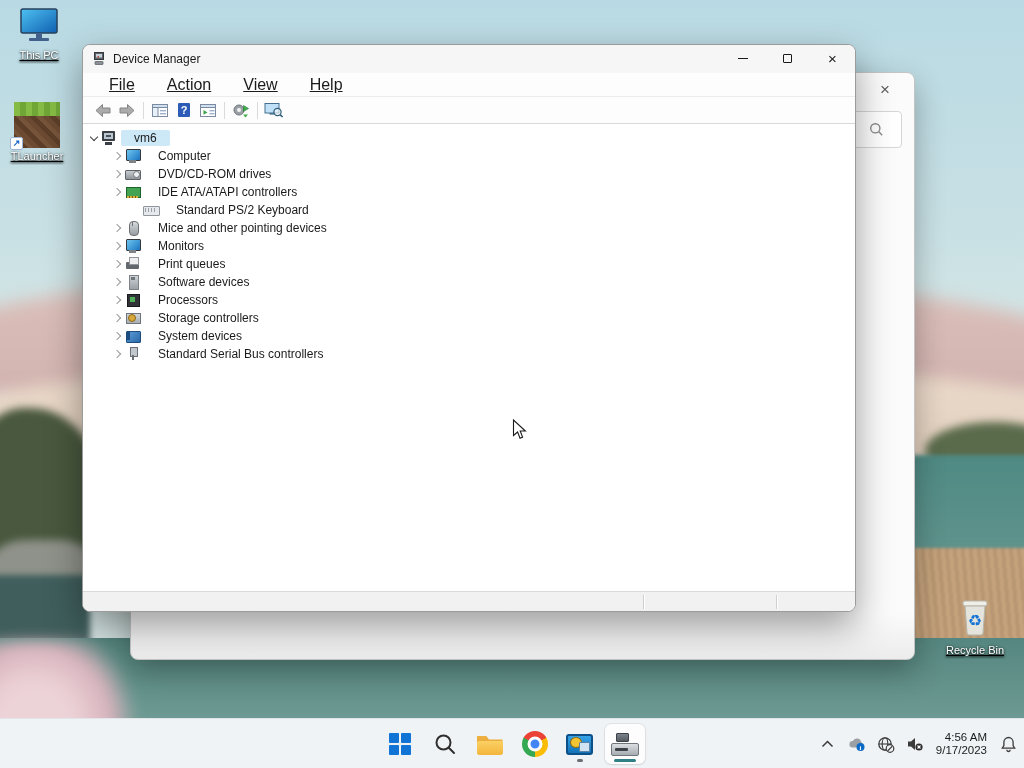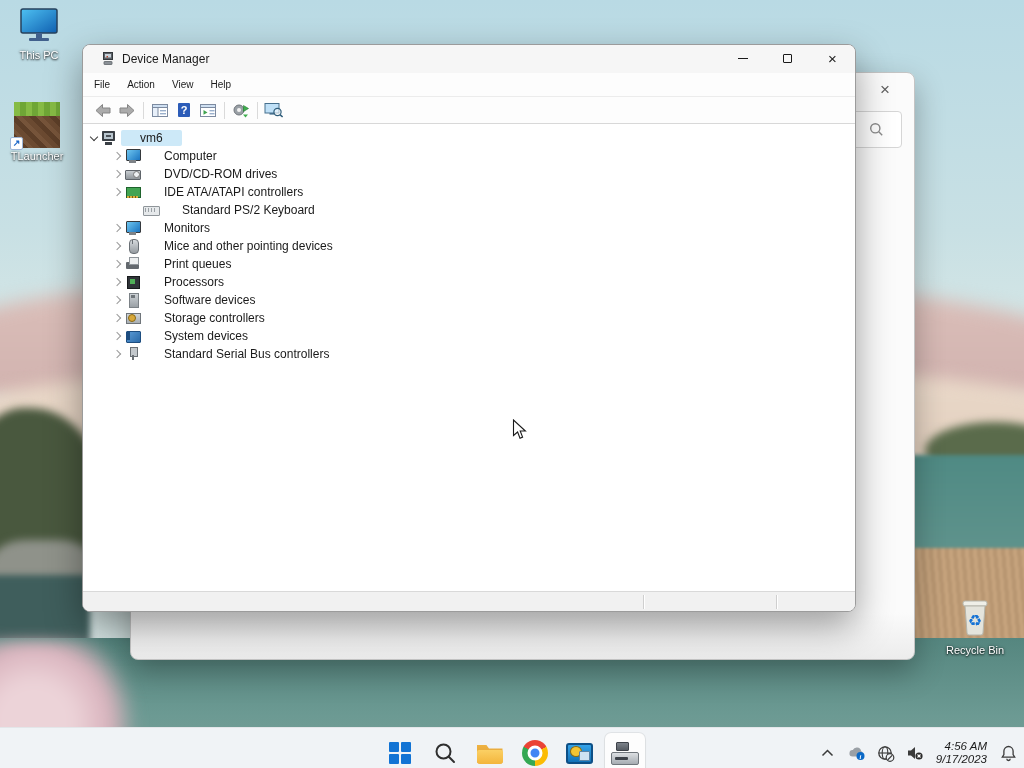--- a/index.html
+++ b/index.html
@@ -14,66 +14,66 @@
   .wp-trees-left { left:-30px; top:408px; width:135px; height:170px; background:#49583e; border-radius:40% 55% 30% 40%; filter:blur(4px); }
   .wp-shrubs-right { left:925px; top:422px; width:140px; height:58px; background:#5a6b4b; border-radius:50%; filter:blur(4px); }
   .wp-water-right { left:870px; top:455px; width:200px; height:120px; background:linear-gradient(180deg,#4f8a84,#63958e); filter:blur(2px); }
   .wp-rocks-left { left:-10px; top:540px; width:105px; height:70px; background:#8f928a; border-radius:35%; filter:blur(4px); }
   .wp-darkwater-left { left:-10px; top:575px; width:100px; height:75px; background:#3f5e5c; filter:blur(3px); }
   .wp-grass-right { left:895px; top:548px; width:170px; height:122px; background:repeating-linear-gradient(85deg,#c8a57f 0 4px,#b5946f 4px 8px); filter:blur(1.5px); }
   .wp-water-bottom { left:0; top:638px; width:1024px; height:130px; background:linear-gradient(180deg,#55867f,#6c9a93 60%,#779f98); }
   .wp-flowers { left:-40px; top:640px; width:185px; height:150px; background:radial-gradient(circle at 40% 55%, #ecd3d8 0 28%, #d9b3bd 55%, rgba(217,179,189,0) 75%); filter:blur(7px); }
 
   
-  .dicon { position:absolute; width:74px; text-align:center; z-index:2; }
+  .dicon { position:absolute; width:74px; text-align:center; z-index:2;text-decoration:underline; }
   .dicon .dlabel { display:block; margin-top:2px; font-size:11px; color:#fff; text-shadow:0 1px 2px rgba(0,0,0,0.85), 0 0 3px rgba(0,0,0,0.55); }
   .thispc { left:2px; top:8px; }
   .tlauncher { left:0px; top:102px; }
   .recyclebin { left:938px; top:596px; }
   .cube { position:relative; width:46px; height:46px; margin:0 auto; }
   .cube .top { position:absolute; left:0; top:0; width:46px; height:14px; background:repeating-linear-gradient(90deg,#86bb45 0 6px,#6fa636 6px 12px); }
   .cube .dirt { position:absolute; left:0; top:14px; width:46px; height:32px; background:repeating-linear-gradient(45deg,#6b4a31 0 5px,#5c3e28 5px 10px,#76543a 10px 14px); }
   .shortcut-badge { position:absolute; left:-4px; bottom:-2px; width:13px; height:13px; background:#fff; border:1px solid #9db6d8; border-radius:2px; font-size:9px; line-height:11px; color:#1a66c8; font-weight:bold; text-align:center; }
 
   
   .watermark { position:absolute; right:10px; top:684px; text-align:right; z-index:4; color:rgba(252,253,253,0.95); font-size:12.5px; line-height:16px; text-shadow:0 0 3px rgba(40,70,70,0.35); }
 
   
   .bgwin { position:absolute; left:130px; top:72px; width:785px; height:588px; background:linear-gradient(180deg,#fbfbfb 92%,#ececec 100%); border:1px solid #c4c4c4; border-radius:8px; box-shadow:0 12px 30px rgba(0,0,0,0.3); z-index:10; }
   .bgwin .bg-close { position:absolute; top:4px; right:14px; width:30px; height:26px; display:flex; align-items:center; justify-content:center; color:#5f5f5f; font-size:17px; }
   .bgwin .bg-search { position:absolute; top:38px; right:12px; width:165px; height:37px; background:#fff; border:1px solid #d6d6d6; border-radius:4px; }
   .bgwin .bg-search svg { position:absolute; right:17px; top:10px; }
 
   
   .dmwin { position:absolute; left:82px; top:44px; width:774px; height:568px; background:#fff; border:1px solid #9b9b9b; border-radius:8px; box-shadow:0 14px 36px rgba(0,0,0,0.38); z-index:30; display:flex; flex-direction:column; overflow:hidden; }
-  .titlebar { height:28px; background:#f6f6f6; display:flex; align-items:center; padding-left:18px; position:relative; flex:0 0 28px; }
+  .titlebar { height:28px; background:#f6f6f6; display:flex; align-items:center; padding-left:9px; position:relative; flex:0 0 28px; }
   .title-text { font-size:12px; color:#1b1b1b; margin-left:7px; }
   .capbtns { position:absolute; right:0; top:0; height:28px; display:flex; }
   .cap { width:45px; height:27px; display:flex; align-items:center; justify-content:center; }
   .cap-min span { width:10px; height:1px; background:#1a1a1a; display:block; }
   .cap-max span { width:9px; height:9px; border:1px solid #1a1a1a; border-radius:1px; display:block; }
   .cap-close { font-size:15px; color:#1a1a1a; line-height:1; }
   .menubar { height:24px; background:#fdfdfd; border-bottom:1px solid #ececec; display:flex; align-items:center; padding-left:2px; flex:0 0 24px; }
-  .menuitem { font-size:10px; color:#1b1b1b; padding:3px 8px; margin-left:1px; }
+  .menuitem { font-size:16px; color:#1b1b1b; padding:3px 8px; margin-left:16px;text-decoration:underline; }
   .toolbar { height:27px; background:#fdfdfd; border-bottom:1px solid #d8d8d8; display:flex; align-items:center; padding-left:8px; flex:0 0 27px; }
   .tbtn { width:24px; height:22px; display:flex; align-items:center; justify-content:center; }
   .tsep { width:1px; height:17px; background:#dadada; margin:0 4px; }
   .treearea { flex:1 1 auto; background:#fff; padding-top:5px; overflow:hidden; position:relative; }
   .statusbar { flex:0 0 20px; background:#f1f1f1; border-top:1px solid #d9d9d9; position:relative; }
   .sdiv { position:absolute; top:3px; width:1px; height:14px; background:#cfcfcf; box-shadow:1px 0 0 #fff; }
   .sdiv1 { left:560px; } .sdiv2 { left:693px; }
 
   
   .trow { height:18px; display:flex; align-items:center; font-size:12px; color:#1a1a1a; }
   .l0 { padding-left:4px; } .l1 { padding-left:28px; } .l2 { padding-left:60px; }
   .chev { width:14px; flex:0 0 14px; display:flex; align-items:center; justify-content:center; }
   .chev.none { width:0; flex:0 0 0; }
   .chev.col::before { content:""; width:5px; height:5px; border-right:1.4px solid #9a9a9a; border-bottom:1.4px solid #9a9a9a; transform:rotate(-45deg); margin-right:2px; }
   .chev.exp::before { content:""; width:5px; height:5px; border-right:1.5px solid #3c3c3c; border-bottom:1.5px solid #3c3c3c; transform:rotate(45deg); margin-bottom:2px; }
-  .tlabel { white-space:nowrap; padding:1px 19px; }
+  .tlabel { white-space:nowrap; padding:1px 13px; }
   .sel { background:#cde9f8; border-radius:2px; }
 
   
   .ti { width:16px; height:14px; margin-right:4px; position:relative; flex:0 0 16px; }
   .ti::before, .ti::after { content:""; position:absolute; }
   .ti-root::before { left:1px; top:0; width:13px; height:10px; background:#4b5158; border-radius:1px; box-shadow:inset 0 0 0 2px #3a3f45, inset 0 0 0 4px #b9c6cf; }
   .ti-root::after { left:4px; bottom:0; width:7px; height:3px; background:#3a3f45; }
   .ti-monitor::before { left:1px; top:0; width:13px; height:10px; background:linear-gradient(135deg,#6ec6f0,#1b74c0); border:1px solid #35393d; border-radius:1px; }
   .ti-monitor::after { left:4px; bottom:0; width:7px; height:3px; background:#7d8287; }
   .ti-disk::before { left:1px; top:3px; width:13px; height:8px; background:linear-gradient(#8a9096,#53585e); border-radius:2px; border:1px solid #3f4449; }
@@ -94,21 +94,21 @@
   .ti-software::before { left:4px; top:0; width:8px; height:13px; background:linear-gradient(#cdd2d6,#9aa0a5); border:1px solid #7b8186; }
   .ti-software::after { left:6px; top:2px; width:4px; height:3px; background:#6f757a; }
   .ti-storage::before { left:1px; top:2px; width:13px; height:9px; background:linear-gradient(#cfd4d8,#a9afb4); border:1px solid #6f757a; }
   .ti-storage::after { left:3px; top:3px; width:6px; height:6px; background:#d8a83a; border-radius:50%; border:1px solid #8a6a14; }
   .ti-system::before { left:1px; top:2px; width:13px; height:10px; background:linear-gradient(135deg,#5b9bd6,#2b6aa8); border:1px solid #1d4d80; border-radius:1px; }
   .ti-system::after { left:2px; top:3px; width:3px; height:8px; background:#1d4d80; }
   .ti-usb::before { left:5px; top:0; width:6px; height:8px; background:#c3c8cc; border:1px solid #6a7075; }
   .ti-usb::after { left:7px; top:8px; width:2px; height:5px; background:#6a7075; }
 
   
-  .taskbar { position:absolute; left:0; bottom:0; width:1024px; height:41px; background:#f0f3f6; border-top:1px solid rgba(0,0,0,0.05); z-index:50;font-style:italic; }
+  .taskbar { position:absolute; left:0; bottom:0; width:1024px; height:50px; background:#f0f3f6; border-top:1px solid rgba(0,0,0,0.05); z-index:50; }
   .tb-center { position:absolute; left:0; top:0; width:100%; height:50px; display:flex; align-items:center; justify-content:center; gap:5px; }
   .tb-btn { width:40px; height:40px; border-radius:6px; display:flex; align-items:center; justify-content:center; position:relative; }
   .tb-btn.active { background:#fdfdfd; box-shadow:0 0 0 1px rgba(0,0,0,0.06), 0 1px 2px rgba(0,0,0,0.08); }
   .run-dot { position:absolute; bottom:2px; left:50%; transform:translateX(-50%); width:6px; height:3px; border-radius:2px; background:#6a6f74; }
   .active-bar { position:absolute; bottom:2px; left:50%; transform:translateX(-50%); width:22px; height:3px; border-radius:2px; background:#2e7f86; }
   .startlogo { width:22px; height:22px; display:grid; grid-template-columns:10px 10px; grid-template-rows:10px 10px; gap:2px; }
   .startlogo span { background:#1173d4; border-radius:1px; }
   .folder { position:relative; width:26px; height:21px; }
   .folder .back { position:absolute; inset:0; background:#e8a33d; border-radius:3px; clip-path:polygon(0 12%, 38% 12%, 48% 28%, 100% 28%, 100% 100%, 0 100%); background:linear-gradient(#f0b545,#dd9a2e); }
   .folder .front { position:absolute; left:0; top:7px; width:26px; height:14px; background:linear-gradient(#fbd064,#f3b53c); border-radius:2px 2px 3px 3px; }
@@ -295,42 +295,42 @@
         <span class="ti ti-ide"></span>
         <span class="tlabel">IDE ATA/ATAPI controllers</span>
       </div>
       <div class="trow l2">
         <span class="chev none"></span>
         <span class="ti ti-keyboard"></span>
         <span class="tlabel">Standard PS/2 Keyboard</span>
       </div>
       <div class="trow l1">
         <span class="chev col"></span>
+        <span class="ti ti-mouse"></span>
+        <span class="tlabel">Mice and other pointing devices</span>
+      </div>
+      <div class="trow l1">
+        <span class="chev col"></span>
         <span class="ti ti-monitor"></span>
         <span class="tlabel">Monitors</span>
       </div>
       <div class="trow l1">
         <span class="chev col"></span>
-        <span class="ti ti-mouse"></span>
-        <span class="tlabel">Mice and other pointing devices</span>
-      </div>
-      <div class="trow l1">
-        <span class="chev col"></span>
         <span class="ti ti-printer"></span>
         <span class="tlabel">Print queues</span>
       </div>
       <div class="trow l1">
         <span class="chev col"></span>
+        <span class="ti ti-software"></span>
+        <span class="tlabel">Software devices</span>
+      </div>
+      <div class="trow l1">
+        <span class="chev col"></span>
         <span class="ti ti-cpu"></span>
         <span class="tlabel">Processors</span>
-      </div>
-      <div class="trow l1">
-        <span class="chev col"></span>
-        <span class="ti ti-software"></span>
-        <span class="tlabel">Software devices</span>
       </div>
       <div class="trow l1">
         <span class="chev col"></span>
         <span class="ti ti-storage"></span>
         <span class="tlabel">Storage controllers</span>
       </div>
       <div class="trow l1">
         <span class="chev col"></span>
         <span class="ti ti-system"></span>
         <span class="tlabel">System devices</span>

